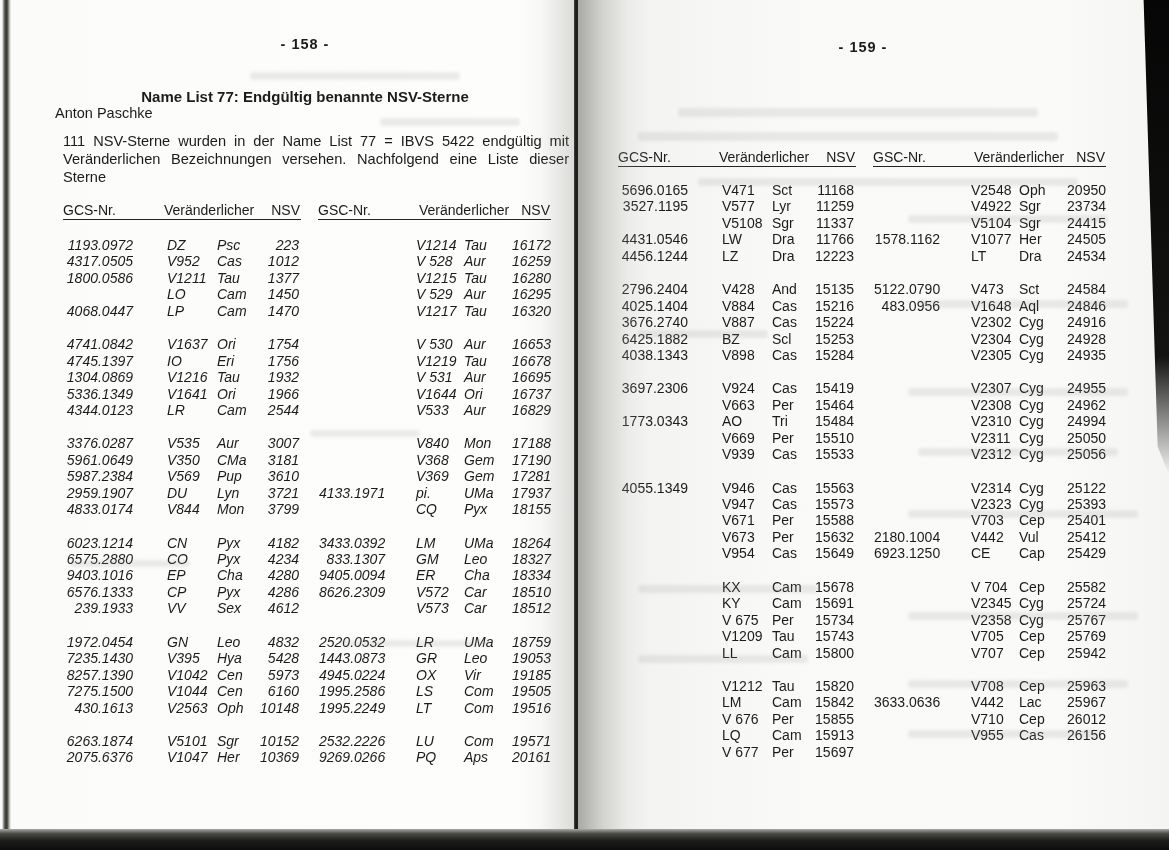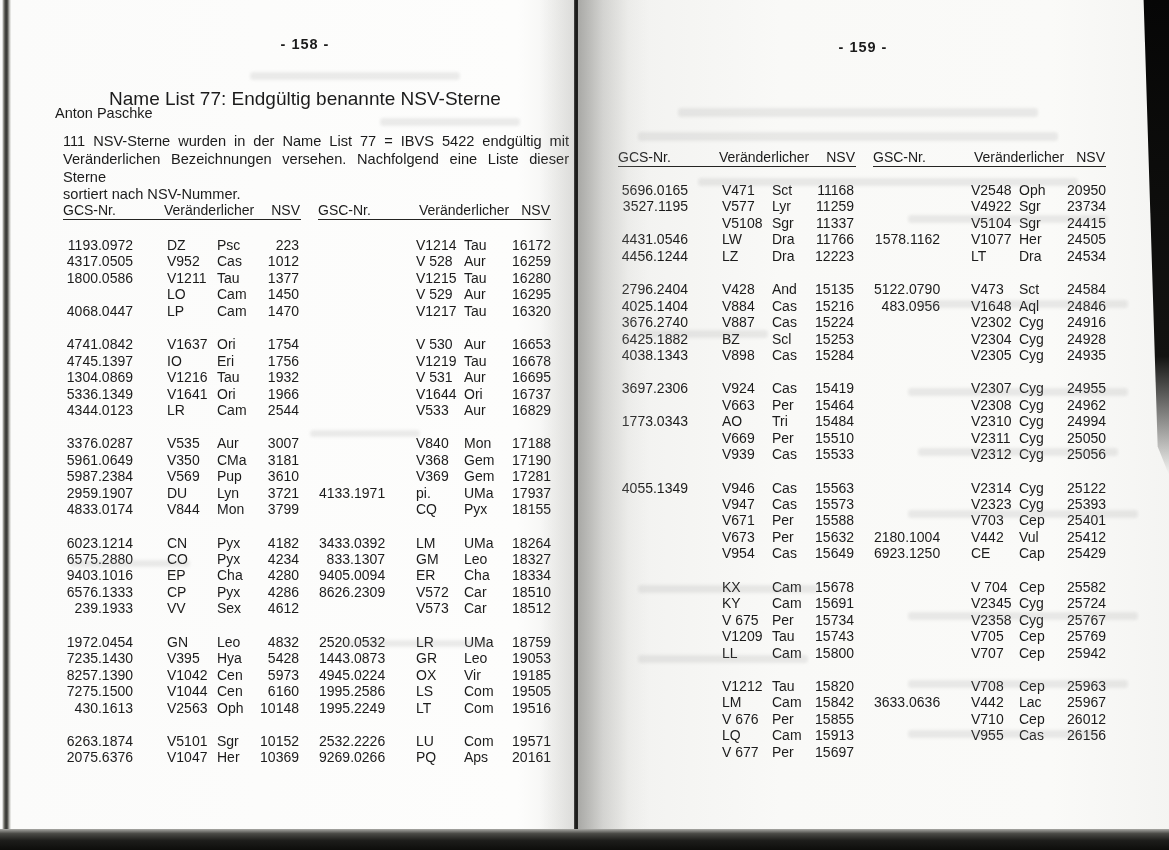--- a/index.html
+++ b/index.html
@@ -41,21 +41,21 @@
   .band-bottom {
     position:absolute; left:0; top:829px; width:1169px; height:21px;
     background:linear-gradient(180deg,#a8a8a4 0%, #4a4a46 22%, #1d1d1b 55%, #0d0d0b 100%);
   }
   .smudge {
     position:absolute; background:rgba(145,145,141,0.16);
     border-radius:4px; filter:blur(1.6px);
   }
   
   .pagenum { position:absolute; font-size:14.5px; letter-spacing:1px; text-align:center;font-weight:bold; }
-  .title   { position:absolute; font-size:19px; font-weight:normal; text-align:center; }
+  .title   { position:absolute; font-size:15px; font-weight:bold; text-align:center; }
   .author  { position:absolute; font-size:14.5px; text-align:left; }
   .intro   { position:absolute; font-size:14.6px; line-height:17.8px; width:506px; }
   .intro .just { text-align:justify; text-align-last:justify; }
   
   .header-row { position:absolute; height:18px; font-size:14px; }
   .hgroup { position:absolute; top:0; height:17px; border-bottom:1.8px solid #242422; }
   .hg1 { left:0; width:238px; }
   .hg2 { left:255px; width:233px; }
   .hgroup .h-num { position:absolute; left:0; top:0; white-space:pre; }
   .hgroup .h-var { position:absolute; left:101px; top:0; white-space:pre; }
@@ -71,38 +71,37 @@
   .c5 { left:256px; width:66px; text-align:right; }
   .c6 { left:353px; }
   .c7 { left:401px; }
   .c8 { left:424px; width:64px; text-align:right; }
   
   .pl-pagenum { left:45px; top:36px; width:500px; }
   .pl-title   { left:45px; top:88px; width:500px; }
   .pl-author  { left:45px; top:105px; width:500px; }
   .pl-intro   { left:53px; top:133px; }
   .pl-header  { left:53px; top:202px; width:490px; }
-  .pl-table   { left:53px; top:237px; width:490px; }
+  .pl-table   { left:53px; top:237px; width:490px;font-style:italic; }
   .pr-pagenum { left:35px; top:39px; width:500px; }
   .pr-header  { left:40px; top:149px; width:490px; }
   .pr-table   { left:40px; top:182px; width:490px; }
 </style>
 </head>
 <body>
 
 <div class="scan">
 
   <div class="page-left">
     <div class="pagenum pl-pagenum">- 158 -</div>
     <div class="title pl-title">Name List 77: Endgültig benannte NSV-Sterne</div>
     <div class="author pl-author">Anton Paschke</div>
     <div class="intro pl-intro">
       <div class="just">111 NSV-Sterne wurden in der Name List 77 = IBVS 5422 endgültig mit</div>
       <div class="just">Veränderlichen Bezeichnungen versehen. Nachfolgend eine Liste dieser Sterne</div>
-      <div>sortiert nach NSV-Nummer.</div>
     </div>
 
     <div class="header-row pl-header">
       <div class="hgroup hg1">
         <span class="h-num">GCS-Nr.</span>
         <span class="h-var">Veränderlicher</span>
         <span class="h-nsv">NSV</span>
       </div>
       <div class="hgroup hg2">
         <span class="h-num">GSC-Nr.</span>

